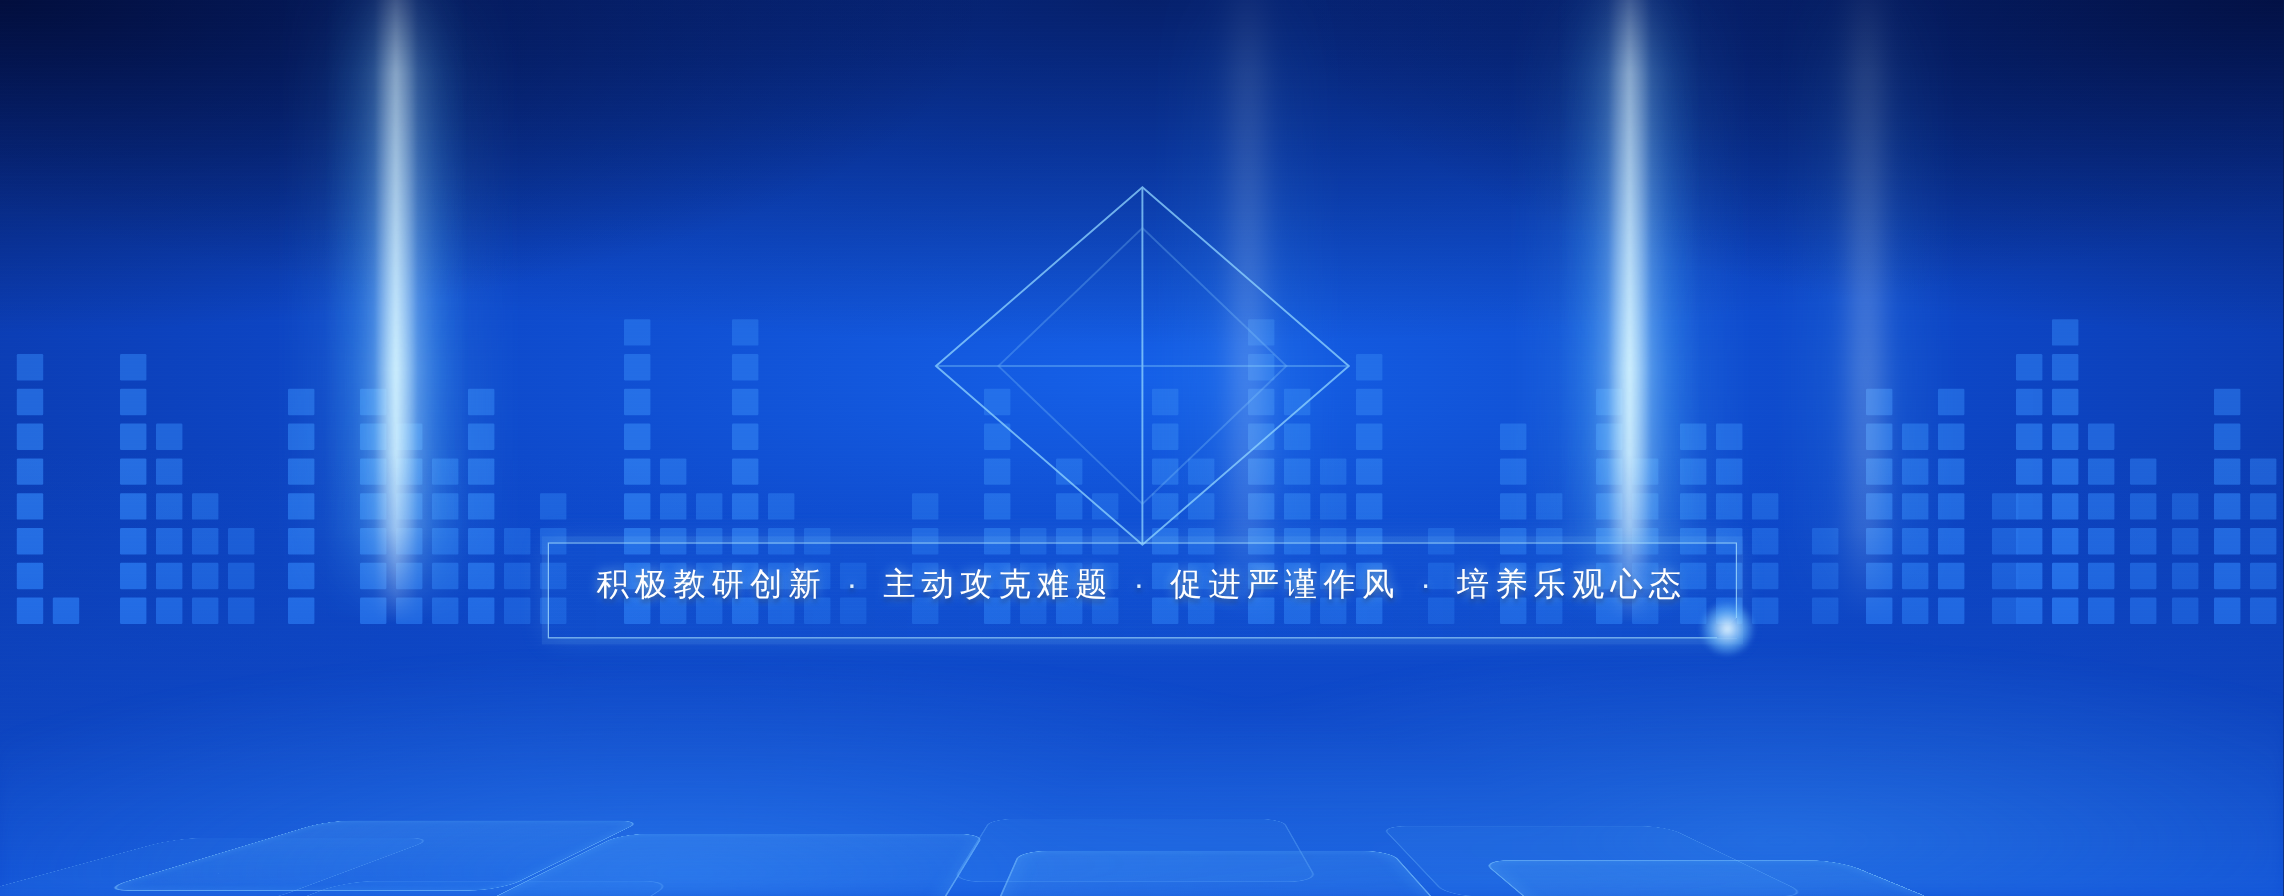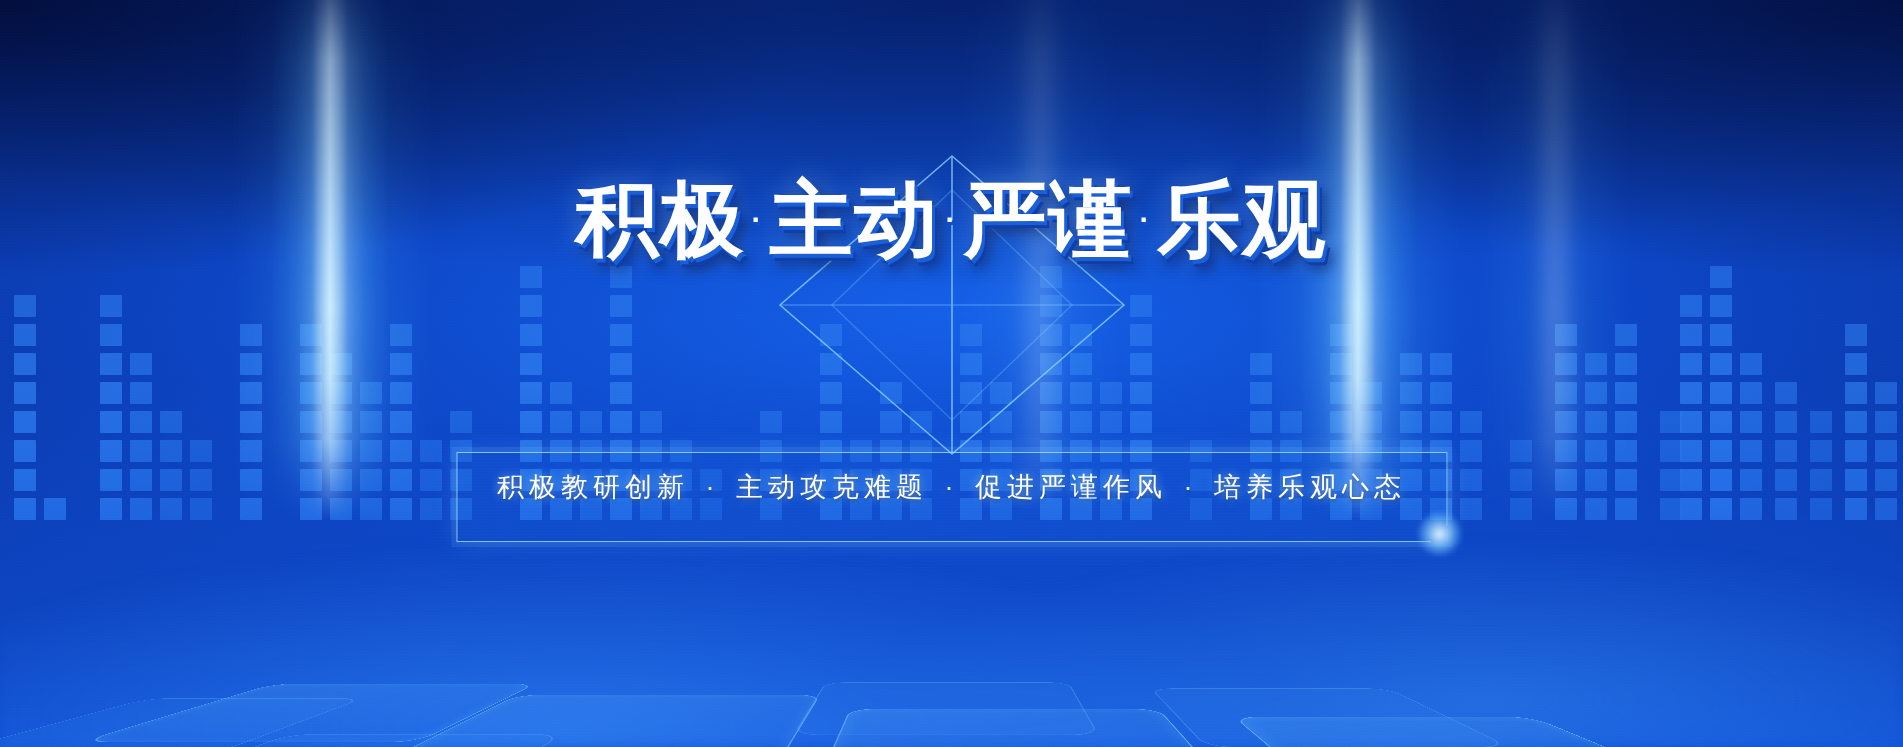--- a/index.html
+++ b/index.html
@@ -81,21 +81,21 @@
     text-shadow:
       3px 3px 0 #0a1f52,
       5px 6px 0 #061338,
       6px 9px 12px rgba(2,10,40,.8),
       0 0 18px rgba(120,190,255,.35);
   }
 
   .taglinewrap{position:absolute;top:452px;left:50%;transform:translateX(-50%);}
   .tagline{
     position:relative;
-    padding:16px 40px 36px 40px;
+    padding:16px 40px 26px 40px;
     border:1px solid rgba(175,230,255,.75);
     box-shadow:0 0 0 5px rgba(150,215,255,.10), 0 0 22px rgba(120,200,255,.22);
     background:linear-gradient(90deg, rgba(30,110,230,.16), rgba(40,130,245,.08) 55%, rgba(30,110,230,.16));
   }
   .tagline:before{
     content:"";position:absolute;right:-1px;bottom:-1px;width:17px;height:17px;
     background:linear-gradient(135deg, rgba(0,0,0,0) 49%, #0f55d6 50%);
   }
   .tagline-text{
     font-size:27px;letter-spacing:5px;color:#ffffff;white-space:nowrap;
@@ -533,21 +533,20 @@
         <path d="M180 6 L352 155 L180 304 L8 155 Z"></path>
         <path d="M180 6 L180 304"></path>
         <path d="M8 155 L352 155" opacity="0.45"></path>
         <path d="M180 40 L300 155 L180 270 L60 155 Z" opacity="0.35"></path>
       </g>
     </svg>
   </div>
 
   <div class="content">
 
-    <div class="title" id="title-el"><span>积极</span><span class="dot">·</span><span>主动</span><span class="dot">·</span><span>严谨</span><span class="dot">·</span><span>乐观</span></div>
 
 
     <div class="taglinewrap">
       <div class="tagline">
         <div class="tagline-text" id="tagline-el"><span>积极教研创新</span><span class="sep"> ·  </span><span>主动攻克难题</span><span class="sep"> ·  </span><span>促进严谨作风</span><span class="sep"> ·  </span><span>培养乐观心态</span></div>
         <div class="orb"></div>
       </div>
     </div>
 
   </div>

